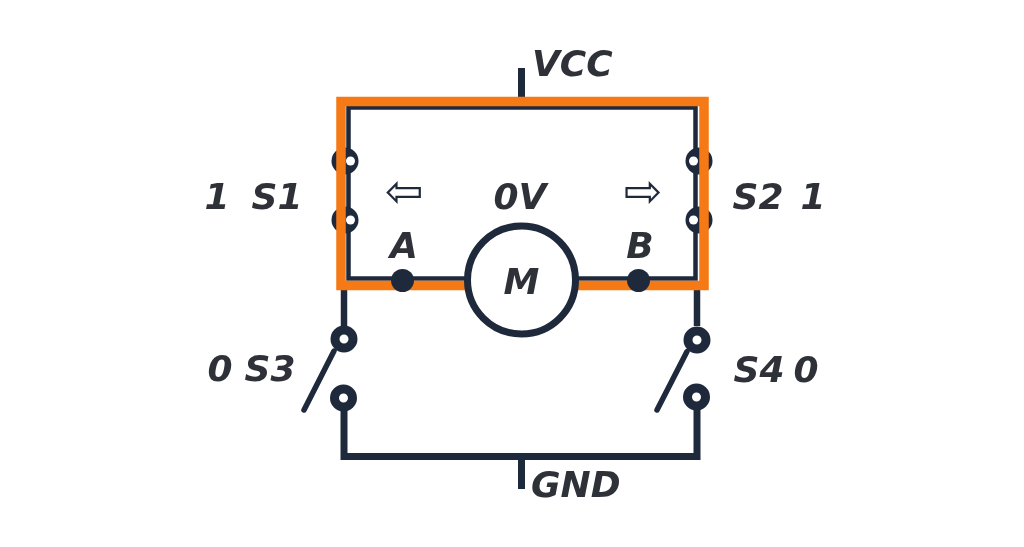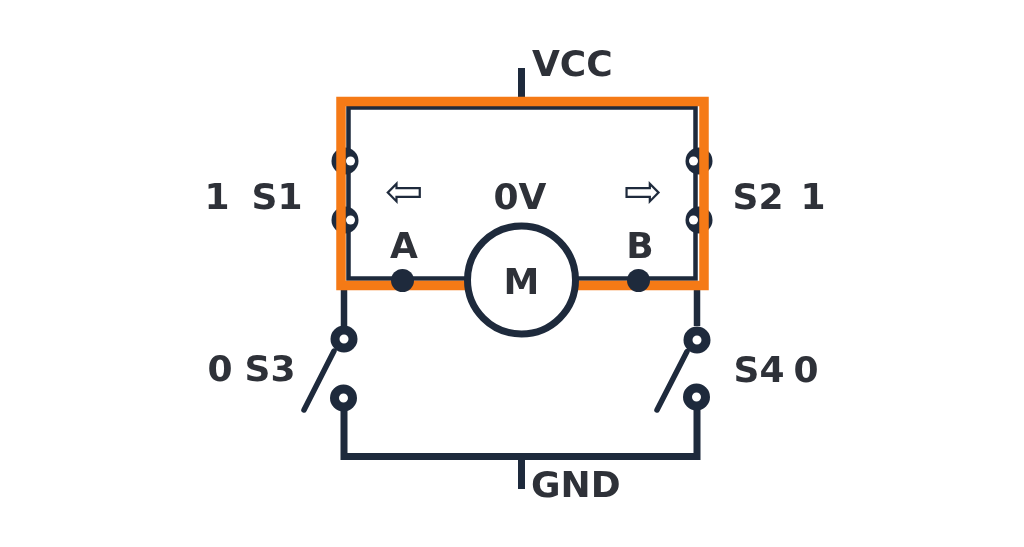--- a/index.html
+++ b/index.html
@@ -12,20 +12,21 @@
     margin: 0;
     padding: 0;
     background: var(--background);
   }
   .stage {
     position: relative;
     width: 1012px;
     height: 547px;
     background: var(--background);
     overflow: hidden;
+    font-style: italic;
   }
   svg { display: block; }
   .wire   { stroke: var(--wire); fill: none; }
   .wirefill { fill: var(--wire); stroke: none; }
   .hl     { stroke: var(--highlight); fill: none; }
   .hole   { fill: var(--background); stroke: none; }
   .ring   { stroke: var(--wire); fill: var(--background); }
   .motorbody { stroke: var(--wire); fill: var(--background); }
   text {
     font-family: "DejaVu Sans", "Liberation Sans", sans-serif;

